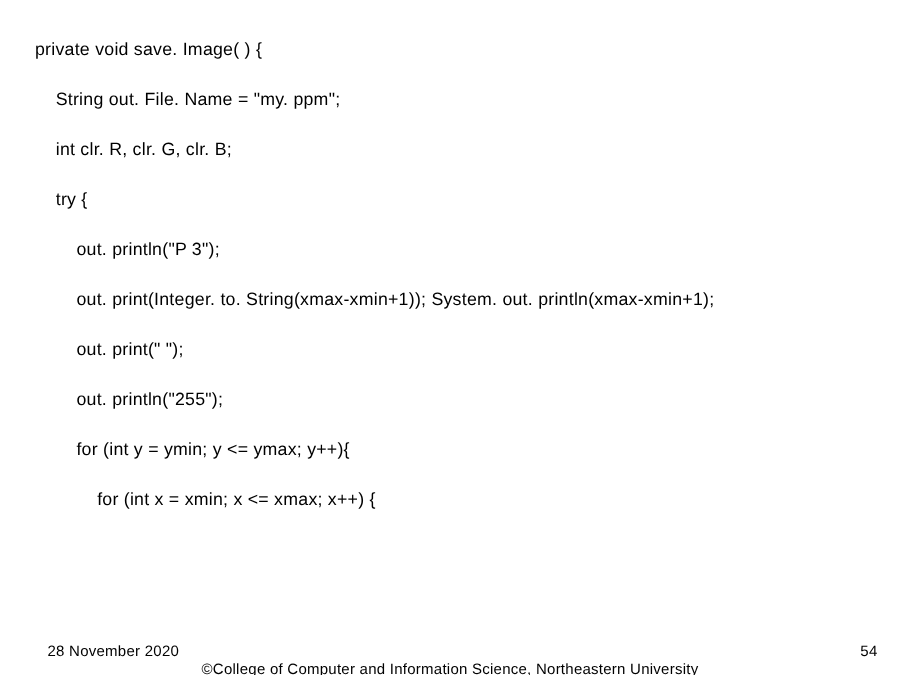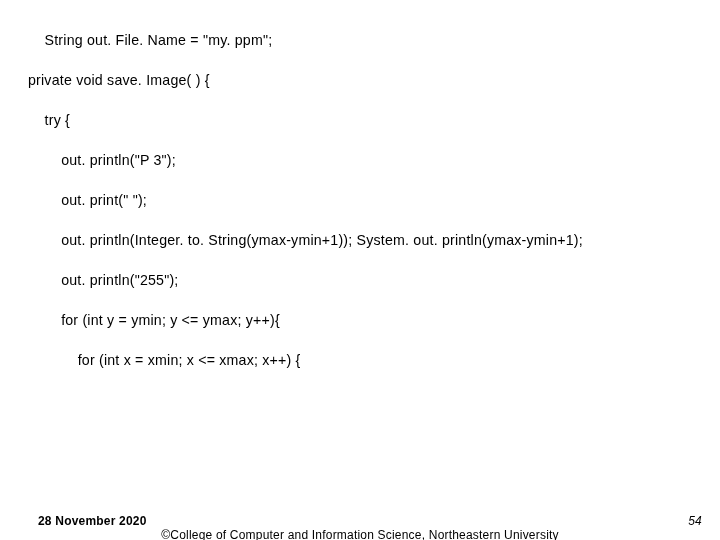--- a/index.html
+++ b/index.html
@@ -29,45 +29,44 @@
     left: 0;
     width: 720px;
     font-size: 12px;
     color: #000;
     letter-spacing: 0.2px;
   }
   .footer .date {
     position: absolute;
     left: 38px;
     bottom: 0;
-    font-weight: bold;
   }
   .footer .center {
     position: absolute;
     left: 0;
     right: 0;
     text-align: center;
   }
   .footer .page {
     position: absolute;
     right: 18px;
     bottom: 0;
-    font-style: italic;
   }
 </style>
 </head>
 <body>
 
 <div class="code">
+<div>private void save. Image( ) {</div>
 <div>    String out. File. Name = "my. ppm";</div>
-<div>private void save. Image( ) {</div>
+<div>    int clr. R, clr. G, clr. B;</div>
 <div>    try {</div>
 <div>        out. println("P 3");</div>
+<div>        out. print(Integer. to. String(xmax-xmin+1)); System. out. println(xmax-xmin+1);</div>
 <div>        out. print(" ");</div>
-<div>        out. println(Integer. to. String(ymax-ymin+1)); System. out. println(ymax-ymin+1);</div>
 <div>        out. println("255");</div>
 <div>        for (int y = ymin; y &lt;= ymax; y++){</div>
 <div>            for (int x = xmin; x &lt;= xmax; x++) {</div>
 
 
 
 
 
 
 

